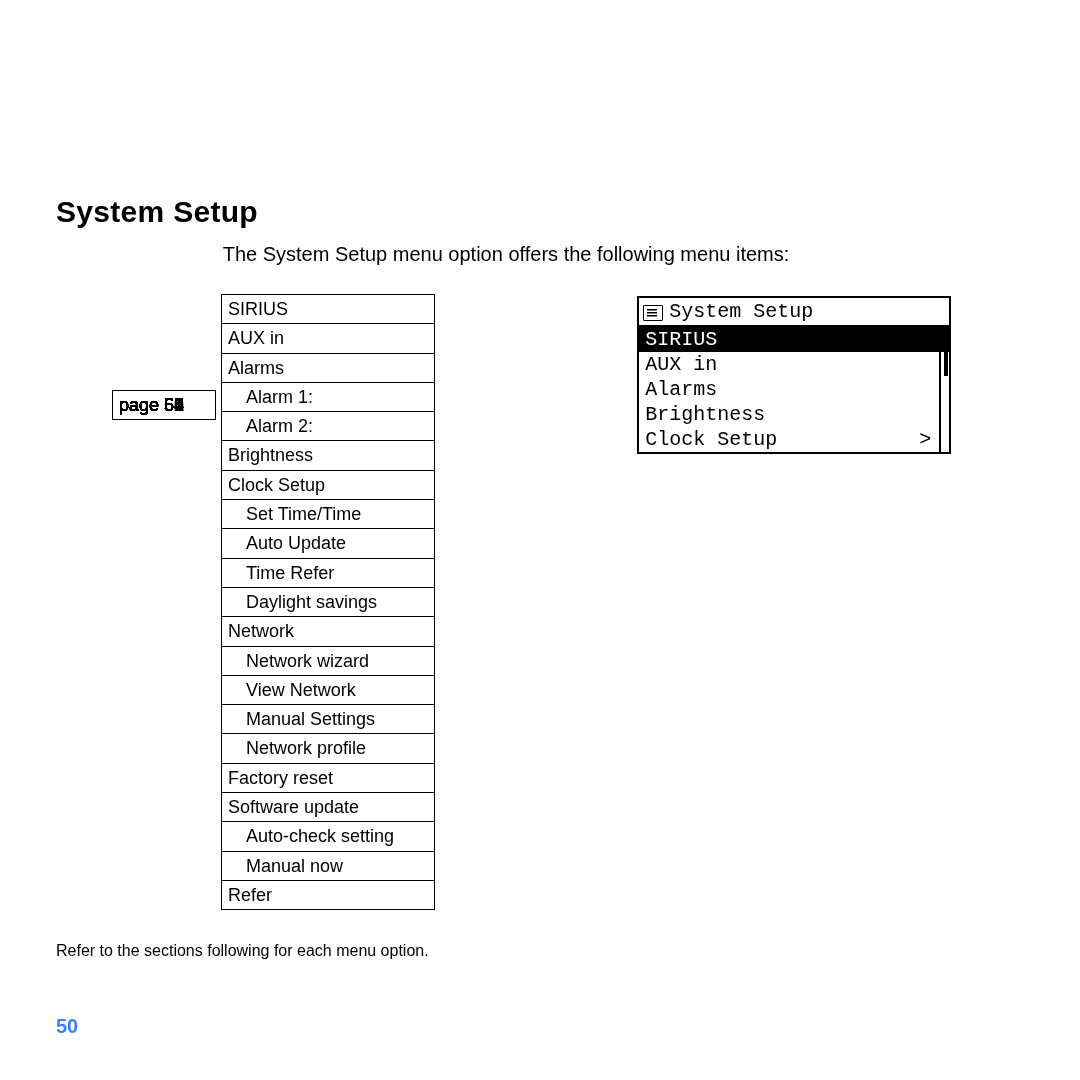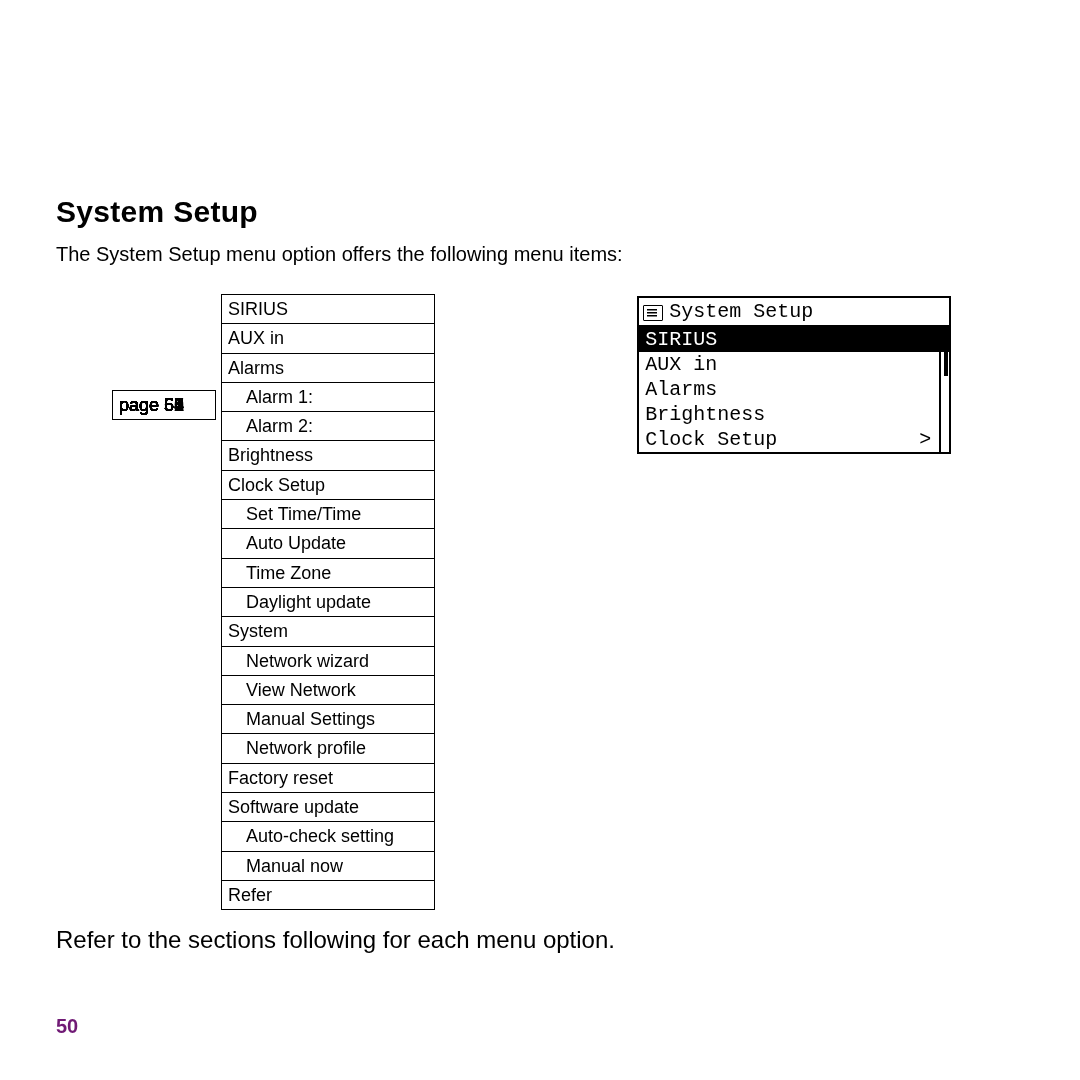--- a/index.html
+++ b/index.html
@@ -8,21 +8,21 @@
     background:#fff;color:#000;
     font-family:Arial,Helvetica,sans-serif;
     position:relative;
   }
   .page{
     position:absolute;left:56px;top:195px;width:900px;
   }
   h1{
     font-size:30px;font-weight:900;letter-spacing:.3px;margin:0 0 14px 0;
   }
-  .intro{font-size:20px;margin:0 0 28px 0;}
+  .intro{font-size:20px;margin:0 0 28px 0;text-align:center;}
   .cols{display:flex;align-items:flex-start;}
   .col-left{width:550px;}
   .col-right{width:330px;margin-left:50px;}
 
   
   table.toc{
     border-collapse:collapse;margin-left:165px;
     font-size:18px;
   }
   table.toc td{
@@ -57,24 +57,24 @@
   }
   .list-icon{
     display:inline-block;width:18px;height:14px;position:relative;top:1px;
     border:1.5px solid #000;border-radius:1px;
     background:
       linear-gradient(#000,#000) 3px 3px/10px 1.5px no-repeat,
       linear-gradient(#000,#000) 3px 6px/10px 1.5px no-repeat,
       linear-gradient(#000,#000) 3px 9px/10px 1.5px no-repeat;
   }
 
-  .outro{font-size:24px;margin-top:16px;}
+  .outro{font-size:16px;margin-top:32px;}
   .pagenum{
     position:absolute;left:56px;bottom:42px;
-    color:#701a75;font-weight:900;font-size:20px;
+    color:#3b82f6;font-weight:900;font-size:20px;
   }
 </style>
 </head>
 <body>
 
 <div class="page">
   <h1>System Setup</h1>
   <p class="intro">The System Setup menu option offers the following menu items:</p>
 
   <div class="cols">
@@ -111,29 +111,29 @@
             </tr>
             <tr>
               <td class="name"><span class="i1">Set Time/Time</span></td>
               <td class="page">page 53</td>
             </tr>
             <tr>
               <td class="name"><span class="i1">Auto Update</span></td>
               <td class="page">page 54</td>
             </tr>
             <tr>
-              <td class="name"><span class="i1">Time Zone</span></td>
+              <td class="name"><span class="i1">Time Refer</span></td>
               <td class="page">page 54</td>
             </tr>
             <tr>
-              <td class="name"><span class="i1">Daylight update</span></td>
+              <td class="name"><span class="i1">Daylight savings</span></td>
               <td class="page">page 55</td>
             </tr>
             <tr>
-              <td class="name">System</td>
+              <td class="name">Network</td>
               <td class="page">page 56</td>
             </tr>
             <tr>
               <td class="name"><span class="i1">Network wizard</span></td>
               <td class="page">page 56</td>
             </tr>
             <tr>
               <td class="name"><span class="i1">View Network</span></td>
               <td class="page">page 57</td>
             </tr>

